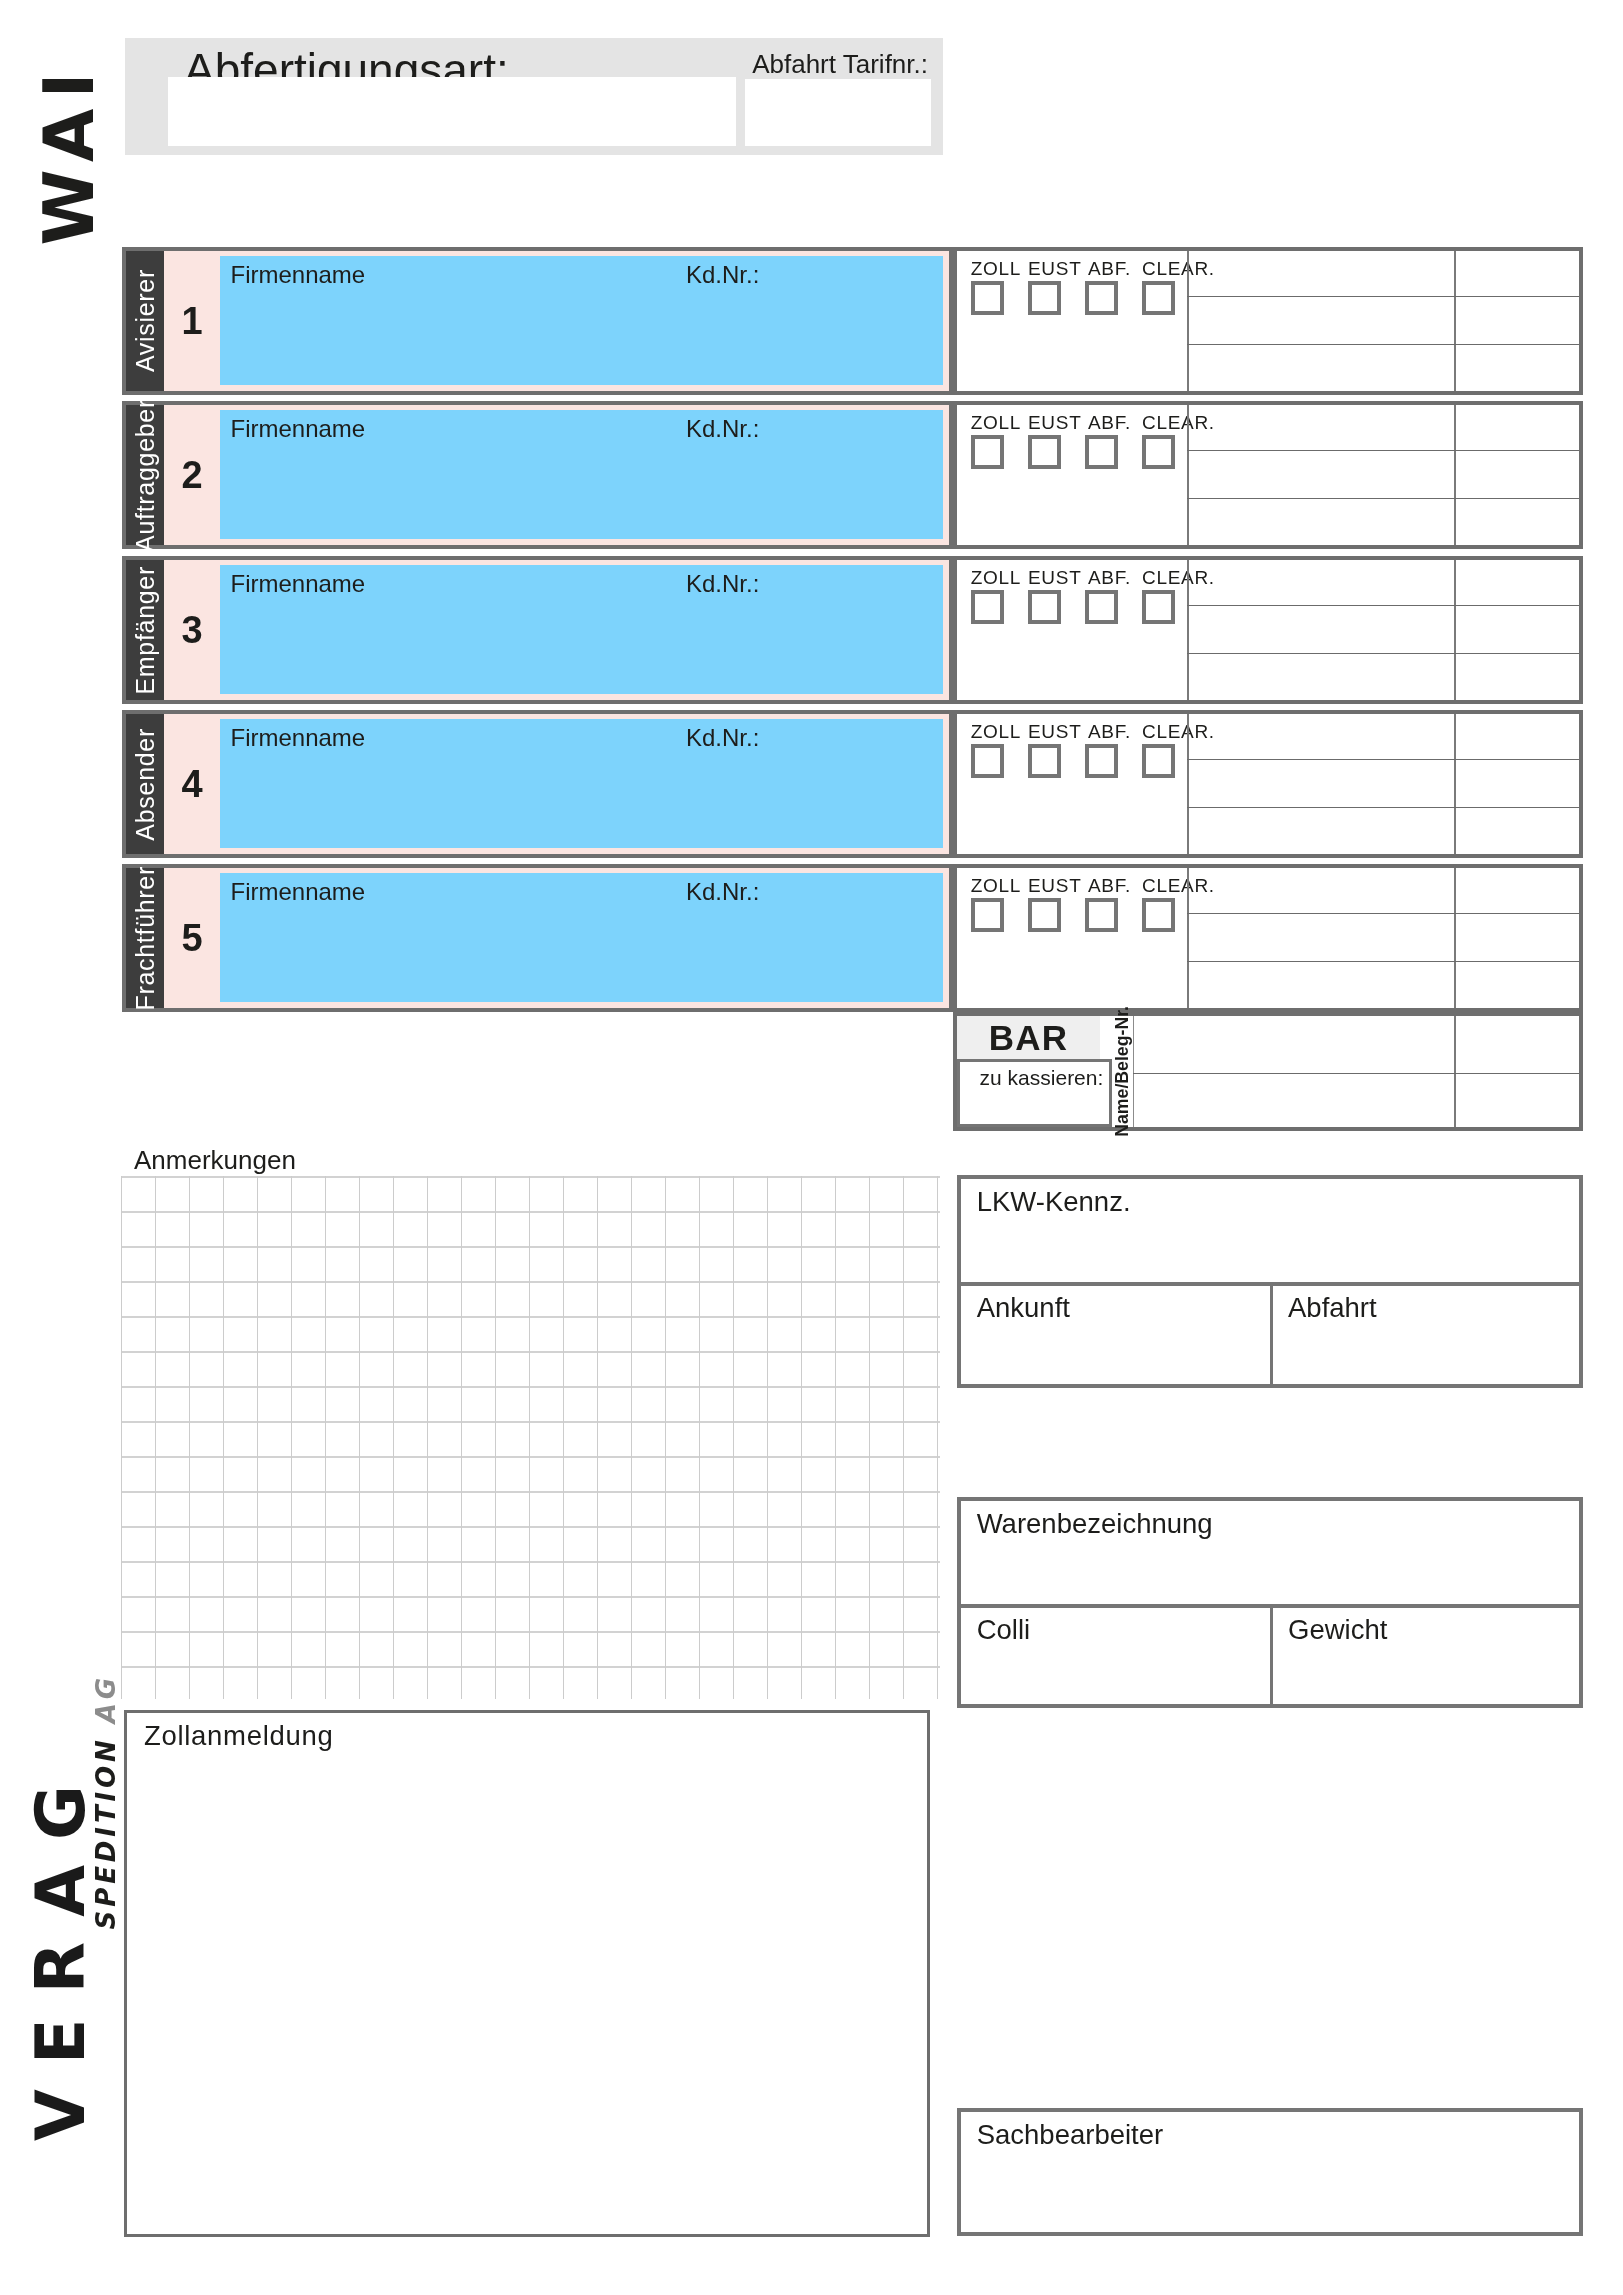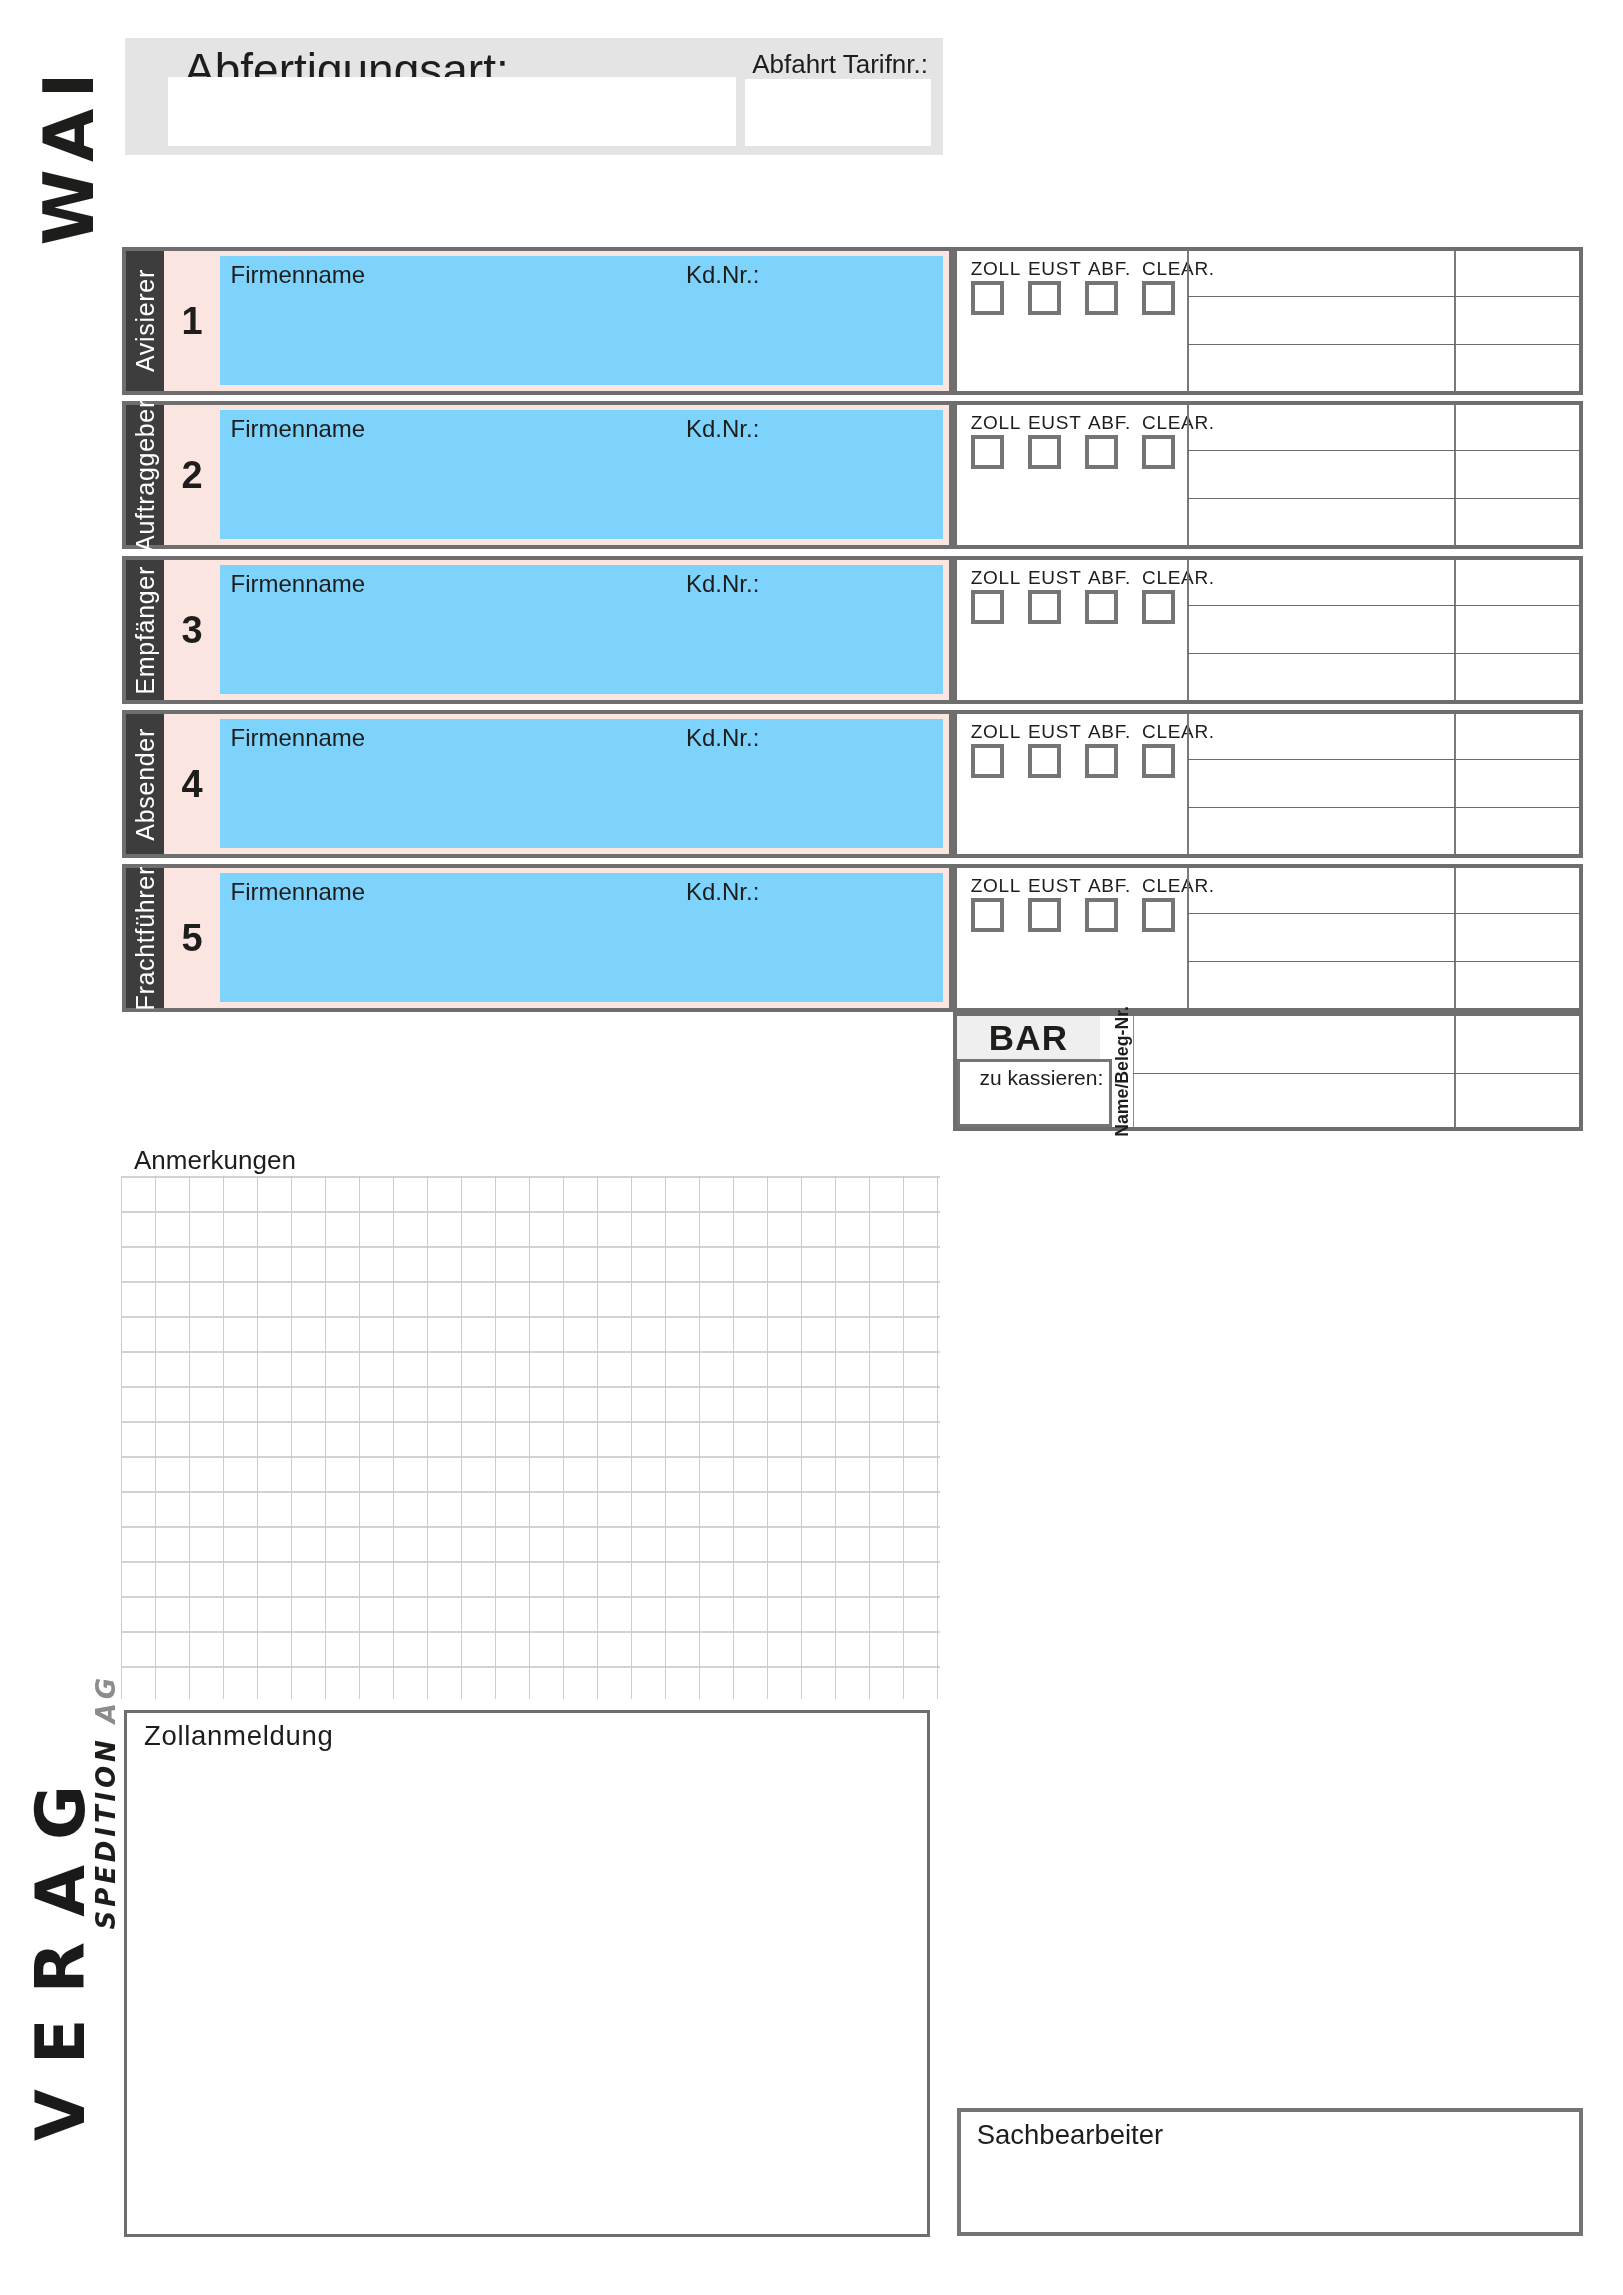--- a/index.html
+++ b/index.html
@@ -246,21 +246,35 @@
       <span>Name/Beleg-Nr.</span>
     </div>
     <div class="nb-line"></div>
     <div class="vdiv" style="left:497px"></div>
     <div class="bar-hline"></div>
   </div>
 
   <div class="abs anm-label">Anmerkungen</div>
   <div class="abs anm-grid"></div>
 
-
+  <div class="abs thickbox lkwbox">
+    <div class="boxlabel">LKW-Kennz.</div>
+    <div class="hdiv" style="top:103px"></div>
+    <div class="vdiv2" style="left:309px;top:103px;bottom:0"></div>
+    <div class="boxlabel" style="top:113px">Ankunft</div>
+    <div class="boxlabel" style="left:327px;top:113px">Abfahrt</div>
+  </div>
+
+  <div class="abs thickbox warenbox">
+    <div class="boxlabel">Warenbezeichnung</div>
+    <div class="hdiv" style="top:103px"></div>
+    <div class="vdiv2" style="left:309px;top:103px;bottom:0"></div>
+    <div class="boxlabel" style="top:113px">Colli</div>
+    <div class="boxlabel" style="left:327px;top:113px">Gewicht</div>
+  </div>
 
   <div class="abs zollbox">
     <div class="zolllabel">Zollanmeldung</div>
   </div>
 
   <div class="abs thickbox sachbox">
     <div class="boxlabel">Sachbearbeiter</div>
   </div>
 
 </div>

